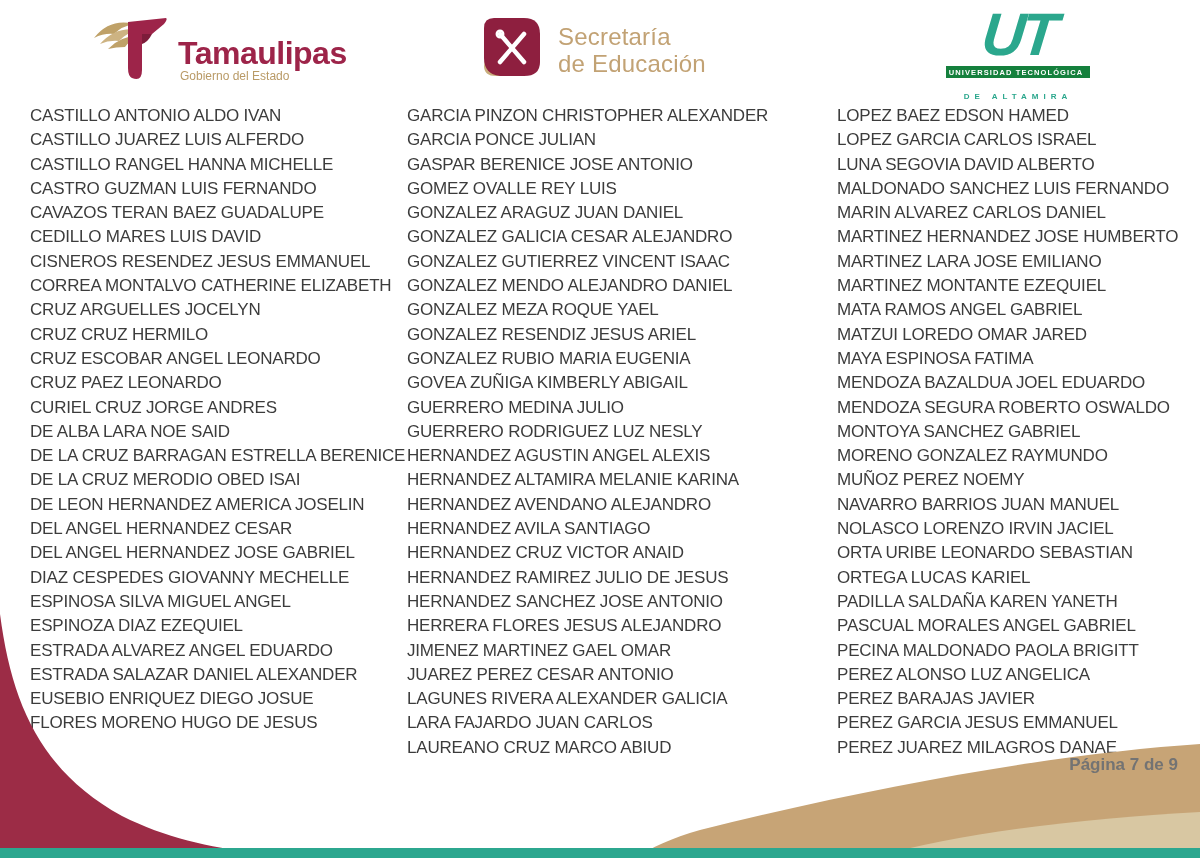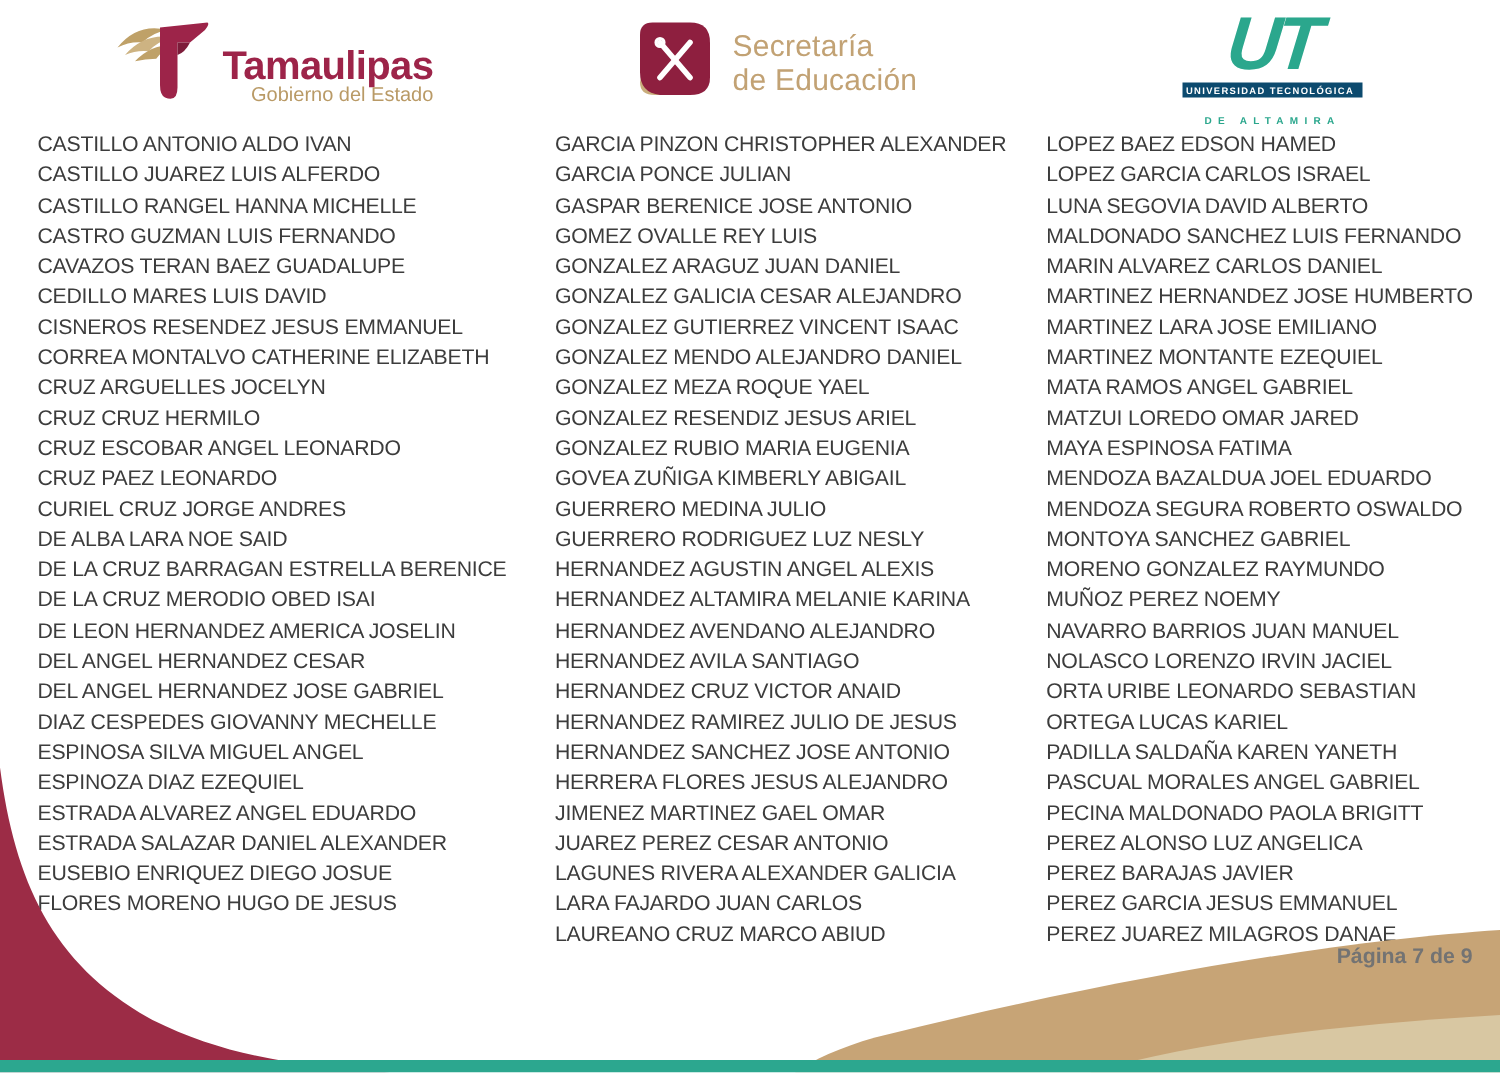--- a/index.html
+++ b/index.html
@@ -6,33 +6,33 @@
   body{
     width:1200px;height:858px;position:relative;overflow:hidden;
     background:#ffffff;
     font-family:"Liberation Sans", sans-serif;
   }
   
   .logo{position:absolute;display:flex;align-items:center;}
   #tam-logo{left:88px;top:8px;}
   .tam-text{margin-left:6px;margin-top:18px;}
   .tam-title{color:#9d2449;font-weight:bold;font-size:32px;letter-spacing:-0.5px;line-height:28px;}
-  .tam-sub{color:#b99a66;font-size:16px;margin-top:2px;margin-left:2px;text-align:right;}
-  #sep-logo{left:508px;top:16px;}
+  .tam-sub{color:#b99a66;font-size:12px;margin-top:2px;margin-left:2px;}
+  #sep-logo{left:480px;top:16px;}
   .sep-text{margin-left:14px;color:#c2a274;font-size:24px;line-height:27px;letter-spacing:0.2px;}
   #ut-logo{left:938px;top:6px;display:block;width:160px;text-align:center;}
   .ut-acronym{color:#2ba78d;font-weight:bold;font-style:italic;font-size:60px;line-height:58px;
     transform:skewX(-6deg);letter-spacing:-4px;}
-  .ut-bar{background:#0c4a6e;color:#ffffff;font-size:7.5px;font-weight:bold;letter-spacing:1.1px;
+  .ut-bar{background:#15803d;color:#ffffff;font-size:7.5px;font-weight:bold;letter-spacing:1.1px;
     padding:2px 4px 1px 0;margin:2px 8px 0 8px;white-space:nowrap;}
   .ut-line2{color:#2ba78d;font-size:8px;font-weight:bold;letter-spacing:5px;margin-top:14px;text-align:center;white-space:nowrap;}
   
   .names-col{position:absolute;top:104px;width:400px;}
   #col-1{left:30px;}
-  #col-2{left:444px;}
+  #col-2{left:407px;}
   #col-3{left:837px;}
   .name-row{
     font-size:17px;color:#3c3c3c;line-height:24.3px;height:24.3px;
     white-space:nowrap;letter-spacing:-0.2px;
   }
   
   #page-indicator{
     position:absolute;right:22px;top:755px;z-index:6;
     font-size:17px;font-weight:bold;color:#737373;
   }

